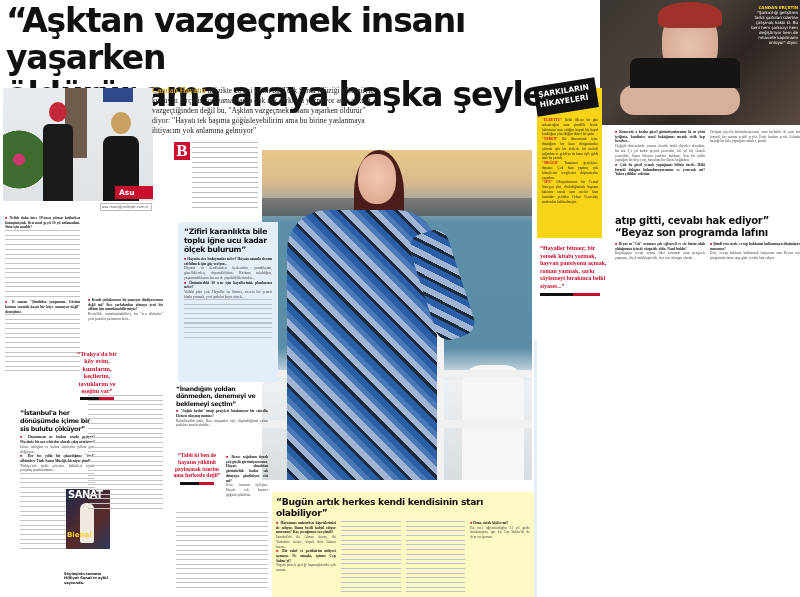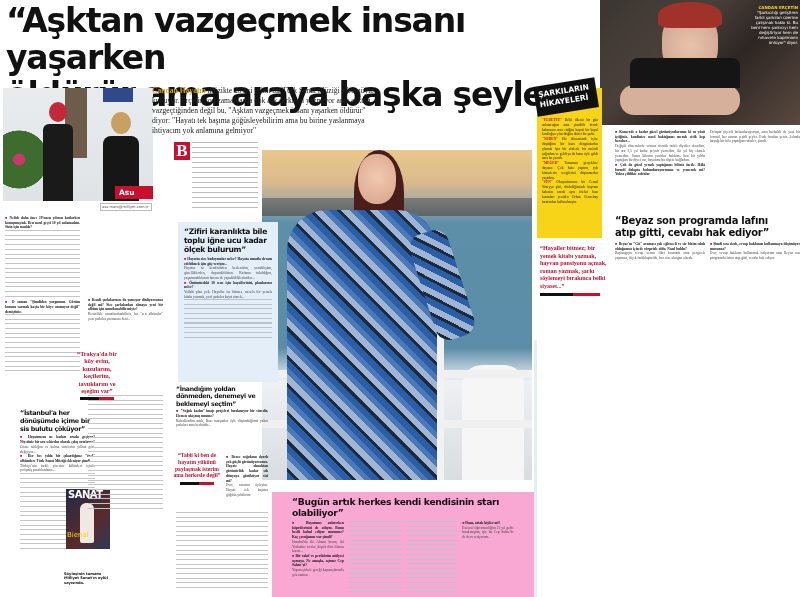--- a/index.html
+++ b/index.html
@@ -100,22 +100,22 @@
       <p class="q">Çok da güzel yemek yaptığınızı biliniz özetle. Hâlâ formül dolapta bulunduruyorsunuz ve yemenek mi? Yoksa çiftlikte sofralar</p>
     </div>
     <div class="body-text" style="flex:1;font-size:3.6px;line-height:4.7px">
       <p>Dolapta çiçecik bulunduruyorum, ama herhalde de yeni bir formül, her zaman çeşitli şeyler. Evde bunları yenir. Aslında bayağı bir kilo yaptığım rutinler, şimdi.</p>
     </div>
   </div>
 </div>
 
 <div class="abs" style="left:615px;top:215px;width:185px">
   <div class="sub" style="font-size:10px;line-height:12px">
+    <div>atıp gitti, cevabı hak ediyor”</div>
     <div>“Beyaz son programda lafını</div>
-    <div>atıp gitti, cevabı hak ediyor”</div>
   </div>
   <div style="display:flex;gap:5px;margin-top:3px">
     <div class="body-text" style="flex:1;font-size:3.6px;line-height:4.7px">
       <p class="q">Beyaz'ın "Gü" avaması çok eğlenceli ve siz bizim sıkılı olduğumuz için de sürprizle oldu. Nasıl buldu?</p>
       <p>Başlangıçta cevap verme fikri bozmadı ama pergerek yapması, ölçek farklılaştırıldı, ben size alıngan olarak.</p>
     </div>
     <div class="body-text" style="flex:1;font-size:3.6px;line-height:4.7px">
       <p class="q">Şimdi sıra sizde, cevap hakkınızı kullanmaya düşünüyor musunuz?</p>
       <p>Evet, cevap hakkımı kullanmak istiyorum ama Beyaz son programda lafını atıp gitti, cevabı hak ediyor.</p>
     </div>
@@ -148,21 +148,21 @@
     <p>Göme sıklığım ve kalma sürelerim yıllara göre değişiyor...</p>
     <p class="q">Her bes yılda bir çıkardığınız "özel" albümlere Türk Sanat Müziği ekleniyor şimdi...</p>
     <p>Türkiye'nin farklı yöresine kültürleri içinde yetişmiş şanslılardanız...</p>
     <p style="height:80px;background:repeating-linear-gradient(180deg,#c4c4c4 0 1px,transparent 1px 4.7px)"></p>
   </div>
 </div>
 
 <div class="abs" style="left:66px;top:489px;width:44px;height:60px;background:linear-gradient(135deg,#1e2a4a,#5a2a2a 60%,#2a3a5a);overflow:hidden">
   <div style="font-family:'DejaVu Sans',sans-serif;font-weight:bold;font-size:10px;color:#fff;letter-spacing:-0.5px;padding-left:2px">SANAT</div>
   <div class="abs" style="left:14px;top:14px;width:14px;height:40px;background:#efe9e2;border-radius:6px 6px 2px 2px"></div>
-  <div class="abs" style="left:1px;top:42px;font-family:'DejaVu Sans',sans-serif;font-weight:normal;font-size:7px;color:#f7d417">Bienal</div>
+  <div class="abs" style="left:1px;top:42px;font-family:'DejaVu Sans',sans-serif;font-weight:bold;font-size:7px;color:#f7d417">Bienal</div>
 </div>
 <div class="abs cap" style="left:64px;top:572px;width:48px;font-size:3.6px;line-height:4.4px;font-weight:bold;color:#111">Söyleşinin tamamı Milliyet Sanat'ın eylül sayısında.</div>
 
 <div class="abs" style="left:178px;top:222px;width:100px;height:160px;background:#e4eef8;padding:5px 6px">
   <div class="sub" style="font-size:7.6px;line-height:9px">“Zifiri karanlıkta bile toplu iğne ucu kadar ölçek bulurum”</div>
   <div class="body-text" style="margin-top:3px;font-size:3.6px;line-height:4.7px">
     <p class="q">Hayatta size bodoymalar neler? Hayata umutla devam edebilmek için güç veriyor...</p>
     <p>Hayatın ta kendisinden beslenirim, yaradılıştan, güzelliklerden, dayanıklılıktan. Kafama takıldığım, yaşanmadıklarım bazıca de yapabildiklerimden...</p>
     <p class="q">Önümüzdeki 10 sene için hayallerinizi, planlarınız neler?</p>
     <p>Vallahi plan yok. Hayaller ise bitmez, mesela bir yemek kitabı yazmak, yeni şarkılar kayıt etmek...</p>
@@ -183,21 +183,21 @@
 <div class="abs pull" style="left:172px;top:452px;width:50px;font-size:5.6px;line-height:6.8px">
   <div>“Tabii ki ben de hayatın yükünü paylaşmak isterim ama herkesle değil”</div>
   <div class="bar" style="margin:3px auto 0;width:34px"></div>
 </div>
 <div class="abs body-text" style="left:226px;top:455px;width:42px;font-size:3.6px;line-height:4.7px">
   <p class="q">Bence soğukmu dyarlı çok güçlü görünüyorsunuz. Hayatı olmaktan görünürlük kadar sık dünyaya gözüküyor sizi mi?</p>
   <p>Evet, sanırım öyleyim. Hayatı tek başıma göğüsleyebilirim.</p>
 </div>
 <div class="abs body-text" style="left:176px;top:512px;width:92px;height:80px;background:repeating-linear-gradient(180deg,#c4c4c4 0 1px,transparent 1px 4.7px)"></div>
 
-<div class="abs" style="left:272px;top:492px;width:262px;height:105px;background:#f9a8d4;padding:4px 20px">
+<div class="abs" style="left:272px;top:492px;width:262px;height:105px;background:#fef9c3;padding:4px 4px">
   <div class="sub" style="font-size:9.2px;line-height:11px">“Bugün artık herkes kendi kendisinin starı olabiliyor”</div>
   <div style="display:flex;gap:5px;margin-top:3px">
     <div class="body-text" style="flex:1;font-size:3.6px;line-height:4.7px">
       <p class="q">Hayatınızı anlatırken köprülerinizi de atlıyor, Bunu besili kabul ediyor musunuz? Kaç çocuğunuz var şimdi?</p>
       <p>İstanbul'da iki Alman kızım, iki Yorkshire terrier, köpek dört Alman kızım...</p>
       <p class="q">Bir vakıf ve perikürün atölyesi açmaya. Ne amaçla, açtınız Cep Sahne'yi?</p>
       <p>Yapım şirketi gereği kapanışlarında çok zaman.</p>
     </div>
     <div class="body-text" style="flex:1;height:72px;background:repeating-linear-gradient(180deg,#b9c3cd 0 1px,transparent 1px 4.7px)"></div>
     <div class="body-text" style="flex:1;height:72px;background:repeating-linear-gradient(180deg,#b9c3cd 0 1px,transparent 1px 4.7px)"></div>

